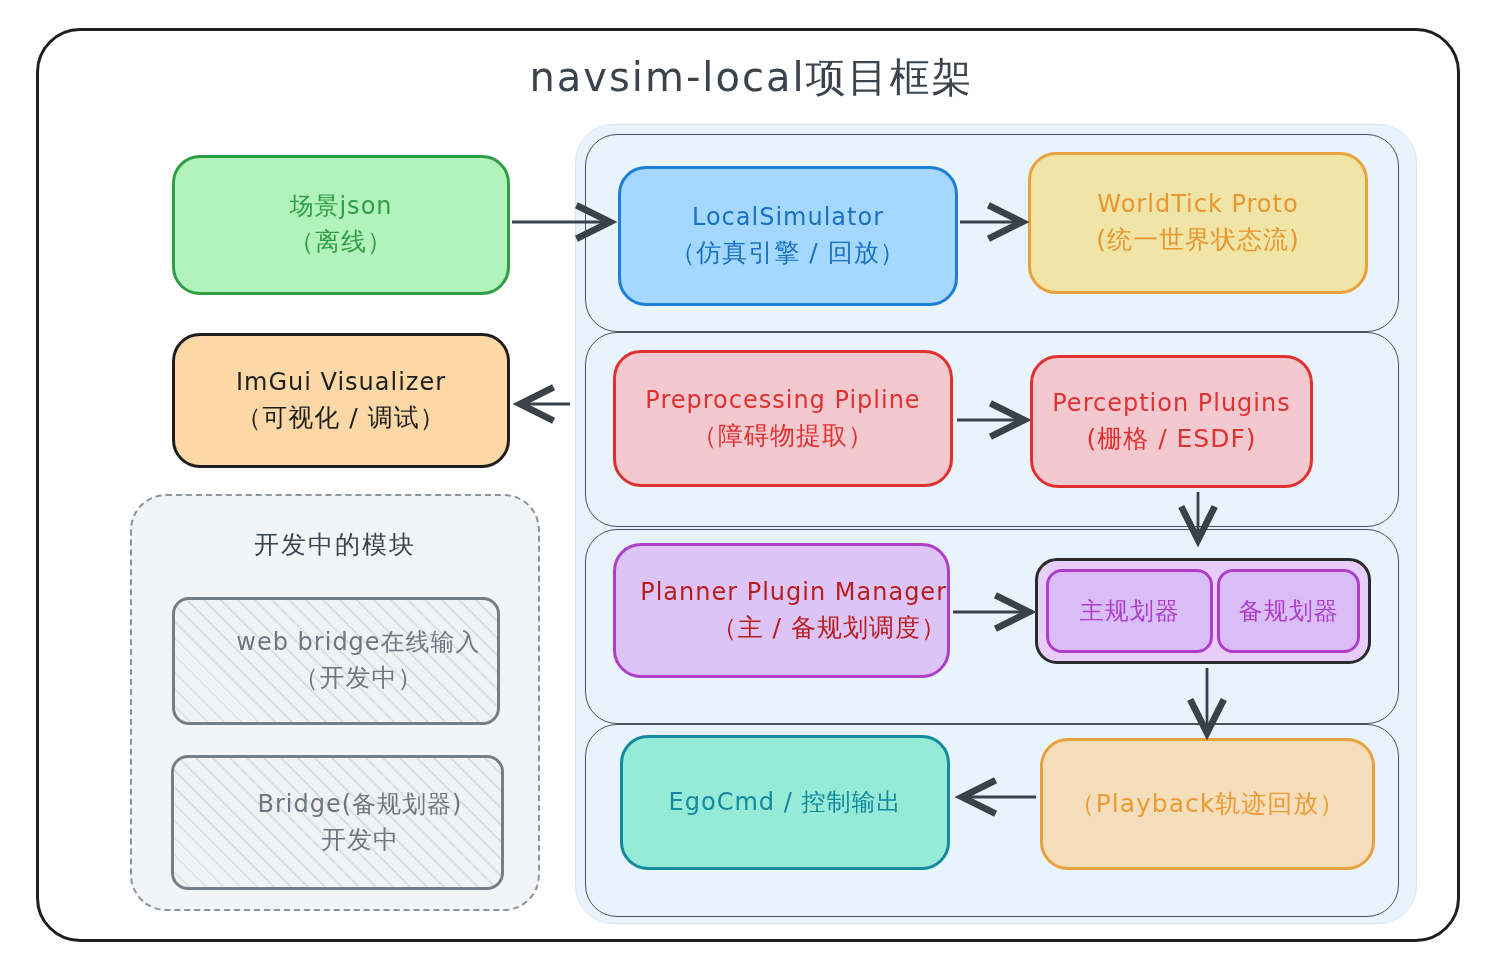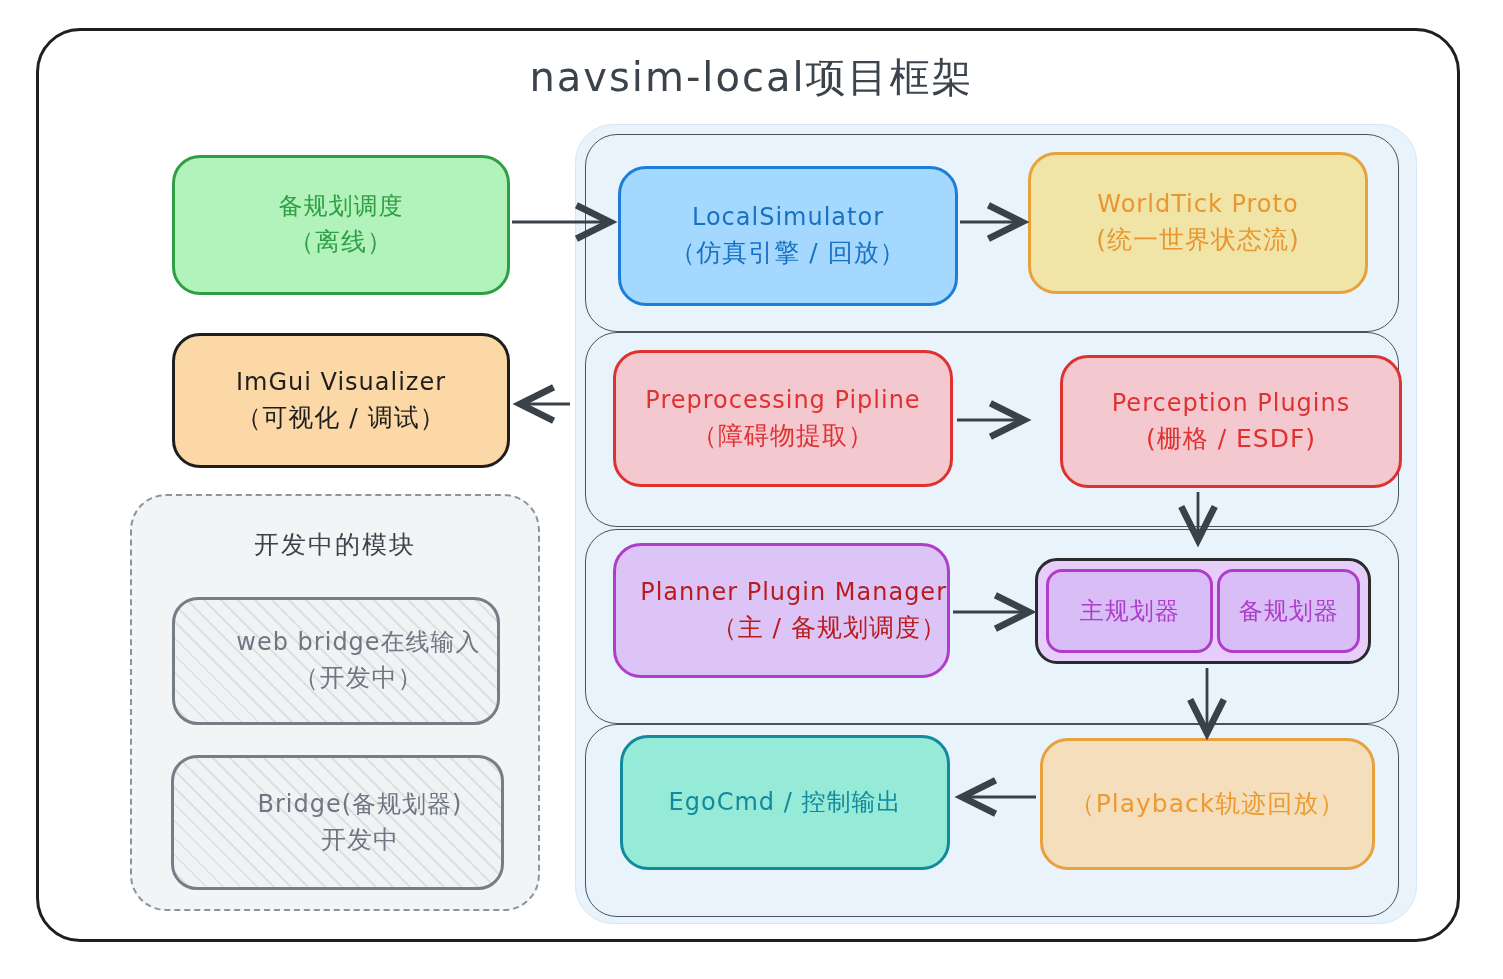--- a/index.html
+++ b/index.html
@@ -48,21 +48,21 @@
   .planner-wrap .slot.first{flex:1.18;}
   .devgroup{
     position:absolute;left:130px;top:494px;width:410px;height:417px;
     border:2.5px dashed #8b939b;border-radius:36px;background:#f3f4f6;box-sizing:border-box;
   }
   .devlabel{
     position:absolute;left:130px;top:528px;width:410px;text-align:center;
     font-size:25px;letter-spacing:2px;color:#3b434c;
   }
   .hatched{
-    border:3px solid #767d87;color:#6e7681;border-radius:26px;
+    border:3px solid #767d87;color:#6e7681;border-radius:17px;
     background:#f1f2f4;
     background-image:repeating-linear-gradient(45deg,rgba(0,0,0,0) 0 10px,rgba(118,125,135,0.16) 10px 12px);
     padding-left:45px;
   }
   svg.arrows{position:absolute;left:0;top:0;width:1503px;height:979px;pointer-events:none;}
   svg.arrows line{stroke:#3a4149;stroke-width:2.8;}
 </style>
 </head>
 <body>
 
@@ -72,21 +72,21 @@
 
   <div class="title">navsim-local项目框架</div>
 
   <div class="panel"></div>
   <div class="row" style="left:585px;top:134px;width:812px;height:196px"></div>
   <div class="row" style="left:585px;top:332px;width:812px;height:193px"></div>
   <div class="row" style="left:585px;top:529px;width:812px;height:193px"></div>
   <div class="row" style="left:585px;top:724px;width:812px;height:191px"></div>
 
   <div class="node green" style="left:172px;top:155px;width:338px;height:140px">
-    <span>备规划调度</span>
+    <span>场景json</span>
     <span class="sub">（离线）</span>
   </div>
 
   <div class="node blackorange" style="left:172px;top:333px;width:338px;height:135px">
     <span>ImGui Visualizer</span>
     <span class="sub">（可视化 / 调试）</span>
   </div>
 
   <div class="devgroup"></div>
   <div class="devlabel">开发中的模块</div>
@@ -109,21 +109,21 @@
   <div class="node yellow" style="left:1028px;top:152px;width:340px;height:142px">
     <span>WorldTick Proto</span>
     <span class="sub">(统一世界状态流)</span>
   </div>
 
   <div class="node red" style="left:613px;top:350px;width:340px;height:137px">
     <span>Preprocessing Pipline</span>
     <span class="sub">（障碍物提取）</span>
   </div>
 
-  <div class="node red" style="left:1060px;top:355px;width:342px;height:133px">
+  <div class="node red" style="left:1030px;top:355px;width:283px;height:133px">
     <span>Perception Plugins</span>
     <span class="sub">(栅格 / ESDF)</span>
   </div>
 
   <div class="node purple" style="left:613px;top:543px;width:337px;height:135px">
     <span>Planner Plugin Manager</span>
     <span class="sub">（主 / 备规划调度）</span>
   </div>
 
   <div class="planner-wrap" style="left:1035px;top:558px;width:336px;height:106px">

